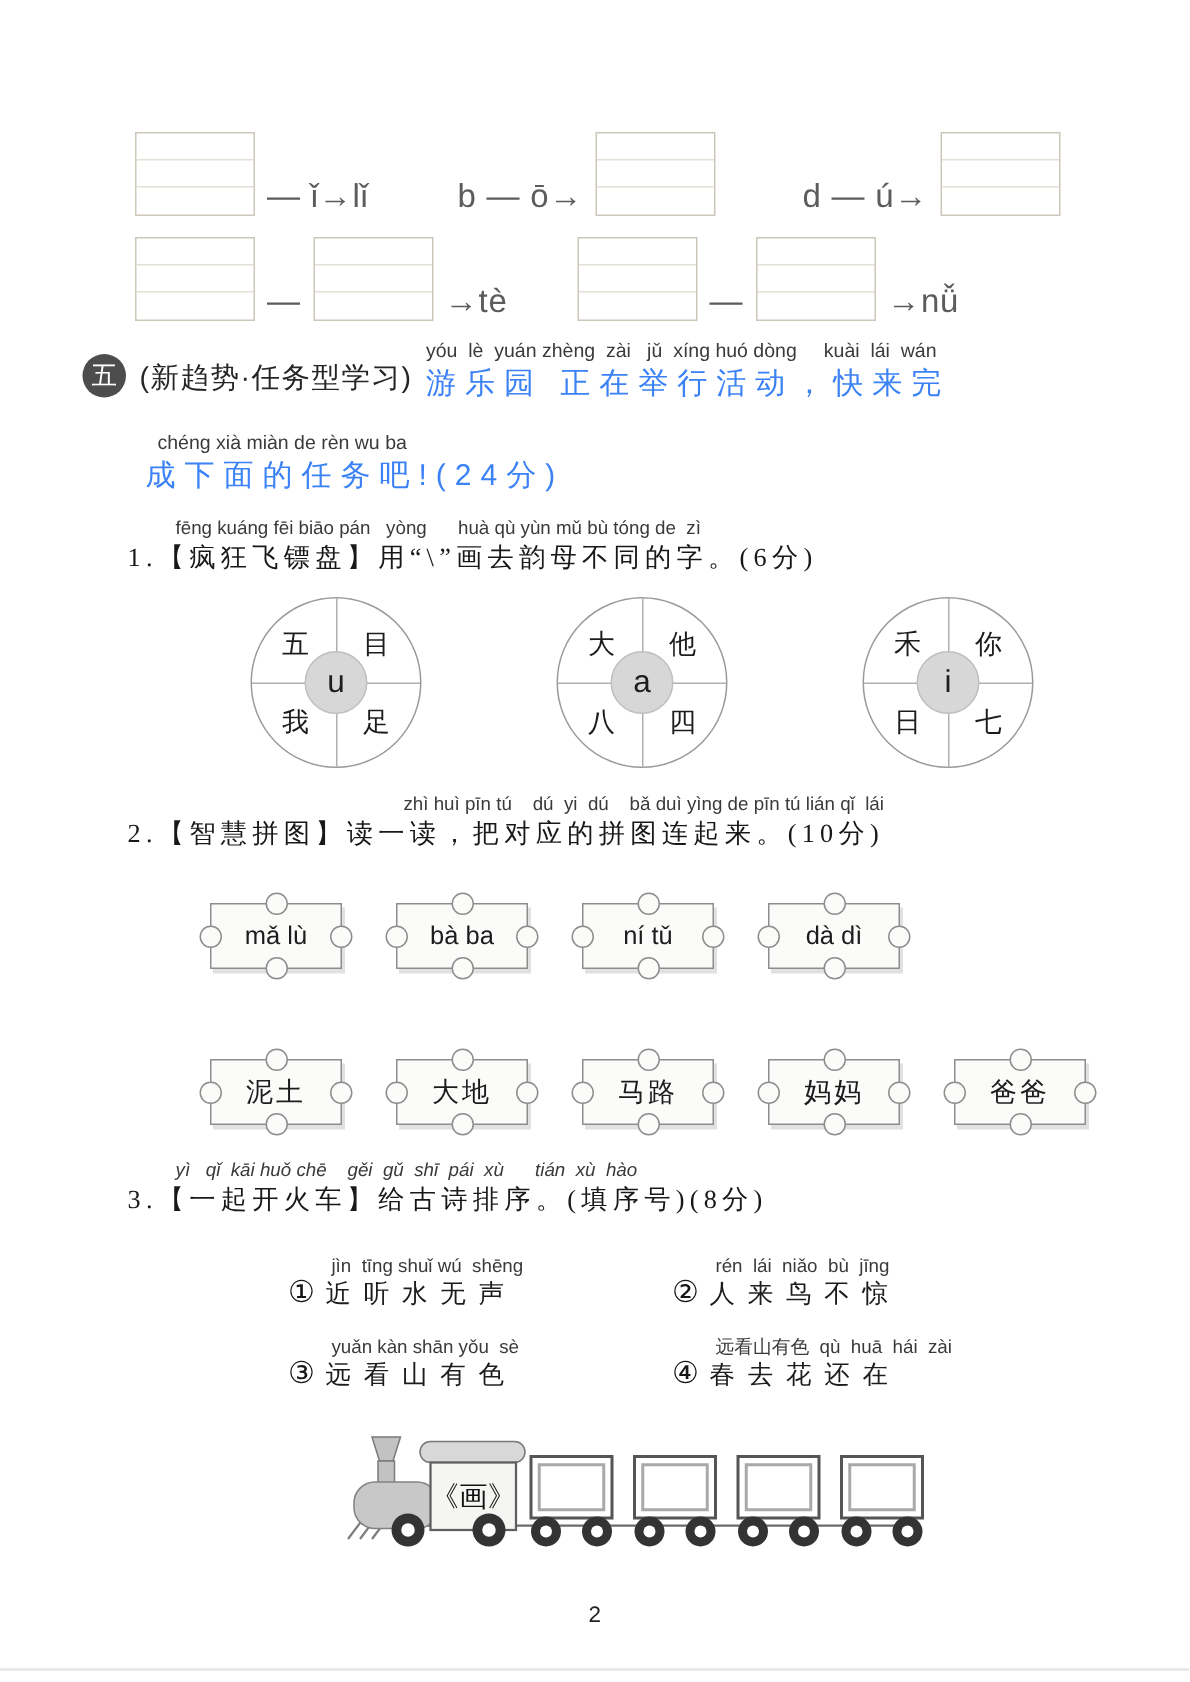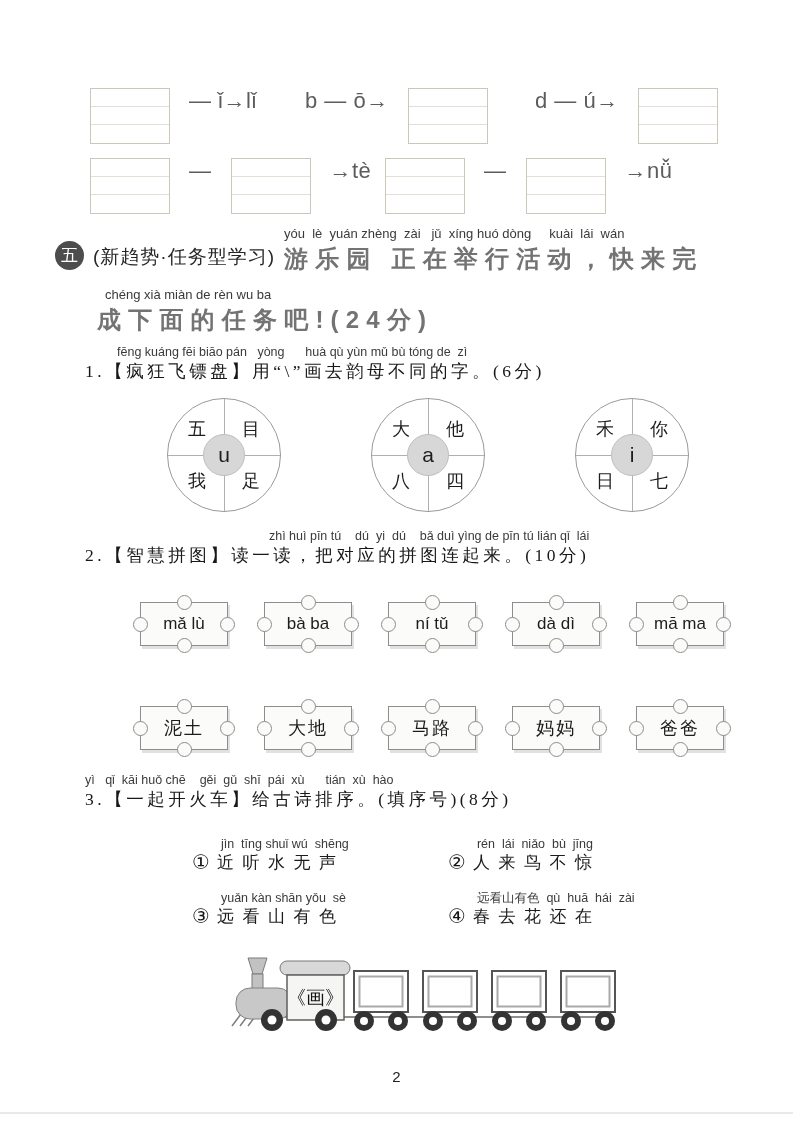--- a/index.html
+++ b/index.html
@@ -5,33 +5,33 @@
   html,body{margin:0;padding:0;background:#ffffff;}
   .page{position:relative;width:793px;height:1121px;background:#fff;overflow:hidden;
         font-family:"Liberation Sans","DejaVu Sans",sans-serif;color:#1c1c1c;}
   .serif{font-family:"Liberation Serif","DejaVu Serif",serif;}
 
   
   .plbox{width:78px;height:54px;border:1px solid #cdc6ba;background-color:#fff;
          background-image:linear-gradient(#e4dfd6,#e4dfd6),linear-gradient(#e4dfd6,#e4dfd6);
          background-repeat:no-repeat;background-size:100% 1px,100% 1px;
          background-position:0 17px,0 35px;flex:0 0 auto;}
-  .pgroup{position:absolute;display:flex;align-items:flex-start;gap:19px;}
+  .pgroup{position:absolute;display:flex;align-items:flex-end;gap:8px;}
   .ptext{font-size:22px;color:#5c5c5c;letter-spacing:.5px;white-space:pre;}
 
   
   .sec{position:absolute;display:flex;align-items:flex-end;gap:9px;}
   .badge{width:29px;height:29px;border-radius:50%;background:#4d4d4d;color:#fff;
          font-size:17px;line-height:29px;text-align:center;flex:0 0 auto;margin-bottom:5px;}
   .sectag{font-size:19px;color:#262626;margin-bottom:5px;white-space:pre;letter-spacing:1px;}
   .ruby{display:inline-flex;flex-direction:column;}
   .py{font-size:12.5px;color:#3a3a3a;white-space:pre;line-height:1.3;}
   .sec .py{font-size:13px;}
   .hz{line-height:1.35;}
-  .sec-title{font-size:24px;font-weight:bold;letter-spacing:.30em;color:#737373;}
+  .sec-title{font-size:20px;font-weight:normal;letter-spacing:.30em;color:#3b82f6;}
   .taskhead{position:absolute;}
   .task-text{font-size:17.5px;letter-spacing:.20em;color:#181818;}
 
   
   .boards{position:absolute;left:167px;top:398px;display:flex;gap:90px;}
   .dartboard{position:relative;width:112px;height:112px;border:1px solid #9a9a9a;border-radius:50%;background:#fff;}
   .vline{position:absolute;left:55.5px;top:0;bottom:0;width:1px;background:#b0b0b0;}
   .hline{position:absolute;top:55.5px;left:0;right:0;height:1px;background:#b0b0b0;}
   .hub{position:absolute;left:50%;top:50%;transform:translate(-50%,-50%);width:40px;height:40px;
        border-radius:50%;background:#d7d7d7;border:1px solid #bfbfbf;display:flex;
@@ -169,27 +169,20 @@
         <span class="knob r"></span>
         <span class="txt">ní tǔ</span>
       </div>
     <div class="piece">
         <span class="knob t"></span>
         <span class="knob b"></span>
         <span class="knob l"></span>
         <span class="knob r"></span>
         <span class="txt">dà dì</span>
       </div>
-    <div class="piece">
-        <span class="knob t"></span>
-        <span class="knob b"></span>
-        <span class="knob l"></span>
-        <span class="knob r"></span>
-        <span class="txt">mā ma</span>
-      </div>
   </div>
 
   <div class="prow hzrow" style="top:706px;">
     <div class="piece">
         <span class="knob t"></span>
         <span class="knob b"></span>
         <span class="knob l"></span>
         <span class="knob r"></span>
         <span class="txt">泥土</span>
       </div>
@@ -217,21 +210,21 @@
     <div class="piece">
         <span class="knob t"></span>
         <span class="knob b"></span>
         <span class="knob l"></span>
         <span class="knob r"></span>
         <span class="txt">爸爸</span>
       </div>
   </div>
 
   <div class="ruby taskhead" style="left:85px;top:772px;">
-    <span class="py" style="">yì   qǐ  kāi huǒ chē    gěi  gǔ  shī  pái  xù      tián  xù  hào</span>
+    <span class="py" style="margin-left:32px;font-style:italic;">yì   qǐ  kāi huǒ chē    gěi  gǔ  shī  pái  xù      tián  xù  hào</span>
     <span class="hz task-text serif">3.【一起开火车】给古诗排序。(填序号)(8分)</span>
   </div>
 
   <div class="poems">
     <div class="pline">
       <span class="pnum">①</span>
       <span class="ruby">
           <span class="py">jìn  tīng shuǐ wú  shēng</span>
           <span class="hz">近听水无声</span>
         </span>

